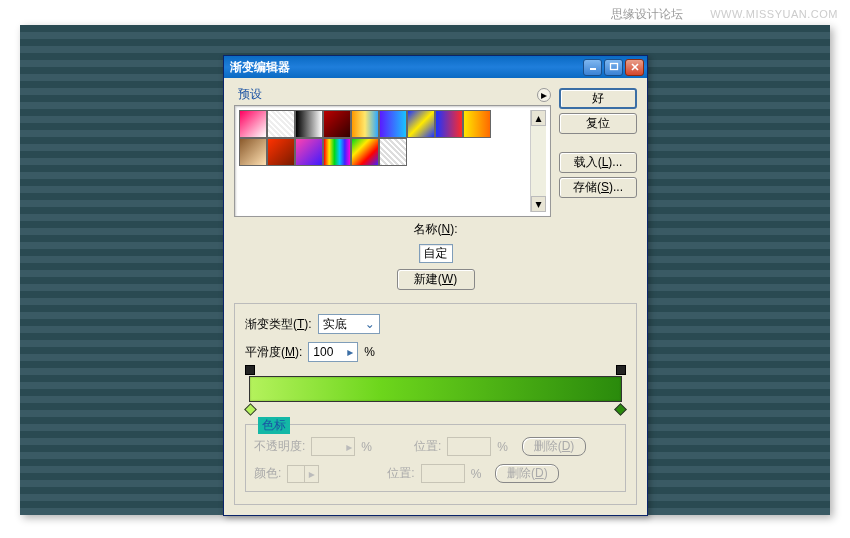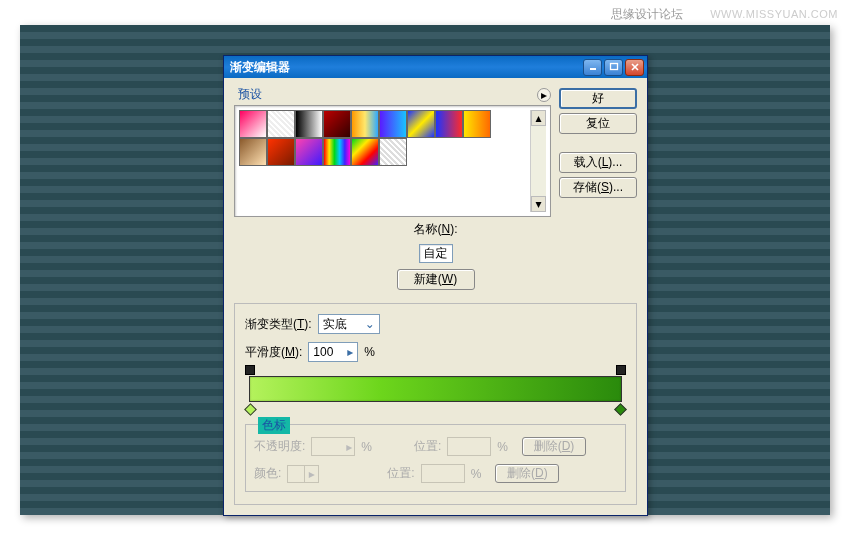--- a/index.html
+++ b/index.html
@@ -61,21 +61,21 @@
     .stop-diamond { width: 9px; height: 9px; transform: rotate(45deg); border: 1px solid #333; }
     .stop-bottom.left .stop-diamond { background: #b4f25c; }
     .stop-bottom.right .stop-diamond { background: #2a8a0c; }
     
     .stops-fieldset { border: 1px solid #bbb; margin-top: 22px; padding: 8px 8px 8px 8px; position: relative; }
     .stops-legend { position: absolute; top: -8px; left: 12px; background: #14b8a6; padding: 0 4px; color: #1a52a3; }
     .stops-row { display: flex; align-items: center; gap: 6px; margin-top: 4px; }
     .disabled { color: #aaa; }
     .small-input { border: 1px solid #c7c4b6; background: #ece9d8; width: 44px; height: 19px; display: flex; align-items: center; padding: 0 2px;}
     .small-input .spinner{margin-left:auto;color:#bbb;}
-    .stops-row .btn { width: 64px; height: 19px; color: #aaa; margin-left: 8px;}
+    .stops-row .btn { width: 64px; height: 19px; color: #aaa; margin-left: 8px; border-radius: 8px;}
     .color-well { width: 32px; height: 18px; border: 1px solid #c7c4b6; display: flex; }
     .color-well .tri { width: 14px; border-left: 1px solid #c7c4b6; display:flex;align-items:center;justify-content:center;color:#bbb;}
     .sep-space{width:30px;}
     
     .u { text-decoration: underline; }
   </style>
 </head>
 <body>
 
 <div class="watermark">

